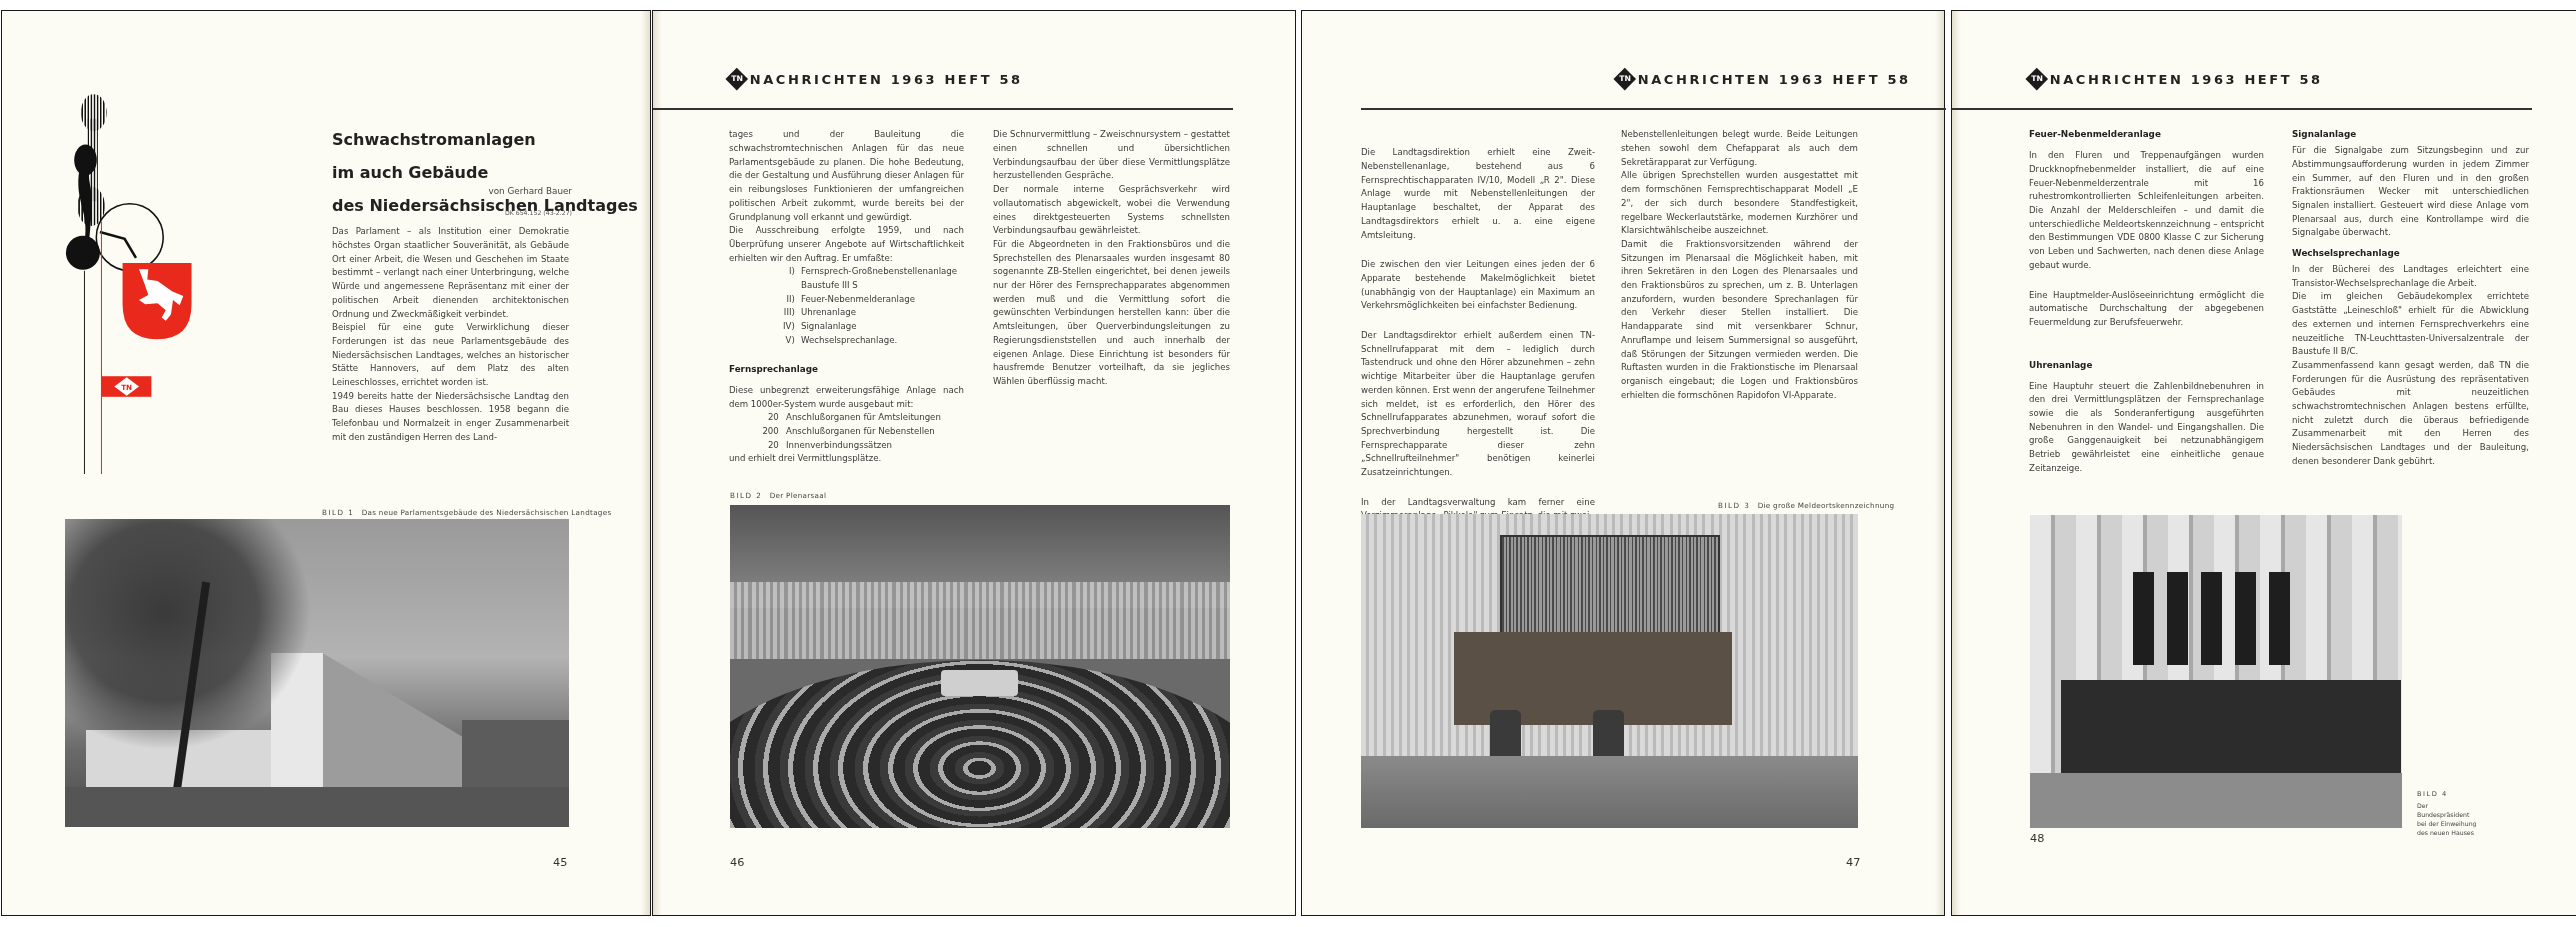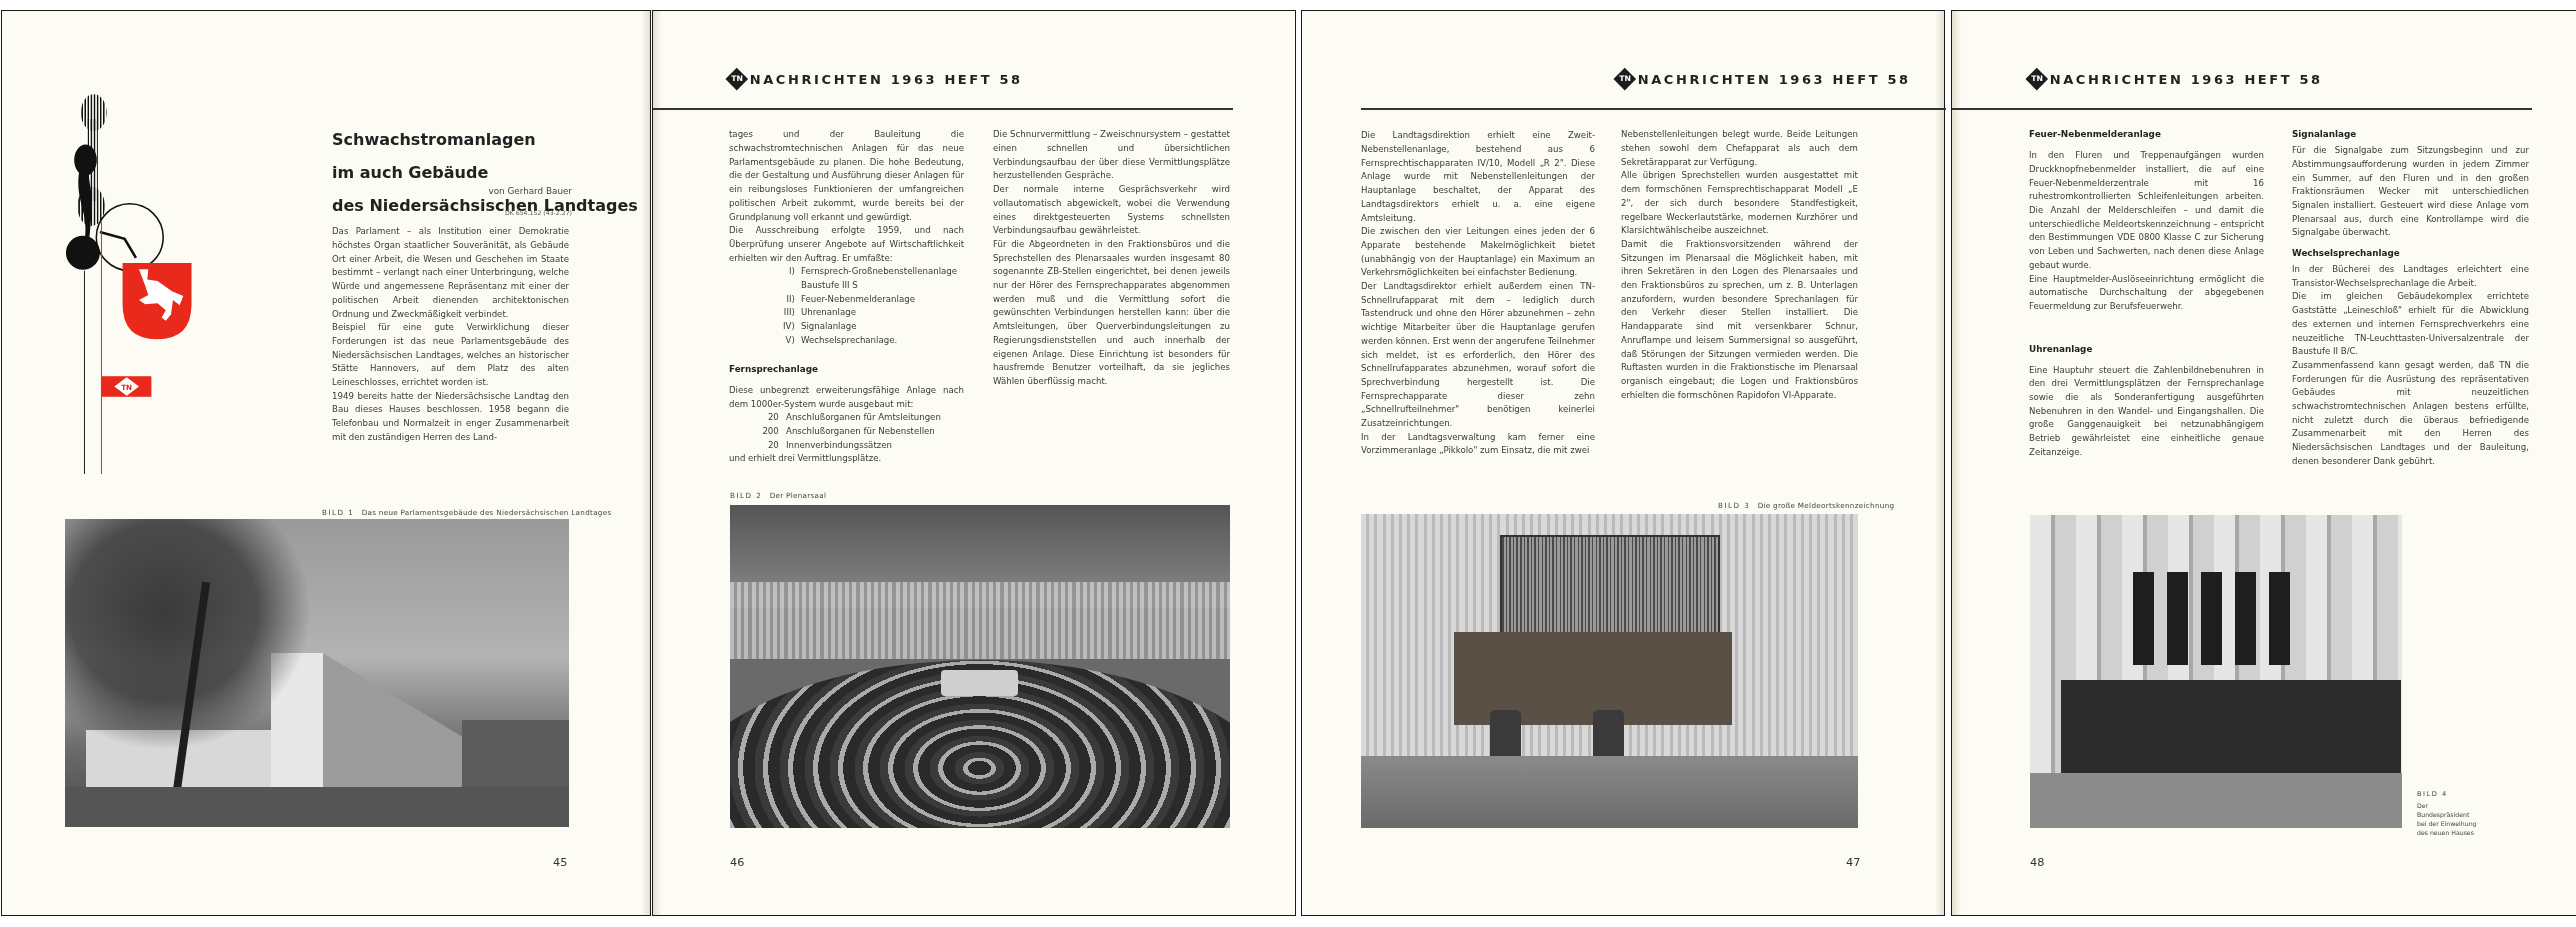--- a/index.html
+++ b/index.html
@@ -13,21 +13,21 @@
   .gutter{position:absolute;top:0;bottom:0;width:9.3px;}
   .gutter.right{right:0;background:linear-gradient(90deg,rgba(0,0,0,0),rgba(180,170,140,0.35));}
   .gutter.left{left:0;background:linear-gradient(270deg,rgba(0,0,0,0),rgba(180,170,140,0.35));}
   .abs{position:absolute;}
   .header{position:absolute;display:flex;align-items:center;gap:5.2px;font-size:13px;letter-spacing:2.6px;color:#222;font-weight:bold;}
   .tn-diamond{width:15.5px;height:15.5px;background:#1c1c1c;transform:rotate(45deg);display:flex;align-items:center;justify-content:center;}
   .tn-diamond span{transform:rotate(-45deg);color:#fff;font-size:7.7px;font-weight:bold;letter-spacing:0;}
   .rule{position:absolute;height:1.5px;background:#333;}
   .col{position:absolute;font-size:8.6px;line-height:13.7px;text-align:justify;color:#3a3a3a;}
   .col p{margin:0;}
-  .col p.gap{margin-top:0;}
+  .col p.gap{margin-top:16px;}
   .col h3{margin:0 0 7.2px 0;font-size:8.8px;font-weight:bold;color:#222;}
   .col h3.sp{margin-top:15.5px;}
   .list{margin:0;padding:0;list-style:none;}
   .list li{display:flex;}
   .list .num{width:72px;text-align:right;padding-right:6.2px;box-sizing:border-box;}
   .list .num2{width:57px;text-align:right;padding-right:7.2px;box-sizing:border-box;}
   .caption{position:absolute;font-size:7.2px;color:#444;letter-spacing:0.3px;}
   .caption b{letter-spacing:1.5px;font-weight:normal;margin-right:7.2px;}
   .pagenum{position:absolute;font-size:11.3px;color:#333;}
   .photo{position:absolute;overflow:hidden;}
@@ -183,21 +183,21 @@
 <div class="page" id="p47">
   <div class="gutter right"></div>
   <div class="header" style="left:315px;top:60px;">
     <div class="tn-diamond">
         <span>TN</span>
       </div>
     <span>NACHRICHTEN 1963 HEFT 58</span>
   </div>
   <div class="rule" style="left:59px;width:585px;top:97px;"></div>
 
-  <div class="col" style="left:59px;top:118px;width:234px;">
+  <div class="col" style="left:59px;top:135px;width:234px;">
     <p>Die Landtagsdirektion erhielt eine Zweit-Nebenstellenanlage, bestehend aus 6 Fernsprechtischapparaten IV/10, Modell „R 2". Diese Anlage wurde mit Nebenstellenleitungen der Hauptanlage beschaltet, der Apparat des Landtagsdirektors erhielt u. a. eine eigene Amtsleitung.</p>
     <p class="gap">Die zwischen den vier Leitungen eines jeden der 6 Apparate bestehende Makelmöglichkeit bietet (unabhängig von der Hauptanlage) ein Maximum an Verkehrsmöglichkeiten bei einfachster Bedienung.</p>
     <p class="gap">Der Landtagsdirektor erhielt außerdem einen TN-Schnellrufapparat mit dem – lediglich durch Tastendruck und ohne den Hörer abzunehmen – zehn wichtige Mitarbeiter über die Hauptanlage gerufen werden können. Erst wenn der angerufene Teilnehmer sich meldet, ist es erforderlich, den Hörer des Schnellrufapparates abzunehmen, worauf sofort die Sprechverbindung hergestellt ist. Die Fernsprechapparate dieser zehn „Schnellrufteilnehmer" benötigen keinerlei Zusatzeinrichtungen.</p>
     <p class="gap">In der Landtagsverwaltung kam ferner eine Vorzimmeranlage „Pikkolo" zum Einsatz, die mit zwei</p>
   </div>
 
   <div class="col" style="left:319px;top:117px;width:237px;">
     <p>Nebenstellenleitungen belegt wurde. Beide Leitungen stehen sowohl dem Chefapparat als auch dem Sekretärapparat zur Verfügung.</p>
     <p>Alle übrigen Sprechstellen wurden ausgestattet mit dem formschönen Fernsprechtischapparat Modell „E 2", der sich durch besondere Standfestigkeit, regelbare Weckerlautstärke, modernen Kurzhörer und Klarsichtwählscheibe auszeichnet.</p>
     <p>Damit die Fraktionsvorsitzenden während der Sitzungen im Plenarsaal die Möglichkeit haben, mit ihren Sekretären in den Logen des Plenarsaales und den Fraktionsbüros zu sprechen, um z. B. Unterlagen anzufordern, wurden besondere Sprechanlagen für den Verkehr dieser Stellen installiert. Die Handapparate sind mit versenkbarer Schnur, Anruflampe und leisem Summersignal so ausgeführt, daß Störungen der Sitzungen vermieden werden. Die Ruftasten wurden in die Fraktionstische im Plenarsaal organisch eingebaut; die Logen und Fraktionsbüros erhielten die formschönen Rapidofon VI-Apparate.</p>
@@ -253,15 +253,15 @@
     <div class="abs" style="left:0;top:258px;width:100%;height:55px;background:#8c8c8c;"></div>
   </div>
 
   <div class="abs" style="left:465px;top:779px;width:62px;">
     <div style="font-size:6.7px;letter-spacing:1.5px;color:#444;margin-bottom:4.1px;">BILD 4</div>
     <div style="font-size:6.2px;line-height:8.8px;color:#444;">Der Bundespräsident</div>
     <div style="font-size:6.2px;line-height:8.8px;color:#444;">bei der Einweihung</div>
     <div style="font-size:6.2px;line-height:8.8px;color:#444;">des neuen Hauses</div>
   </div>
 
-  <div class="pagenum" style="left:78px;top:845px;">48</div>
+  <div class="pagenum" style="left:78px;top:821px;">48</div>
 </div>
 
 
 </body></html>

